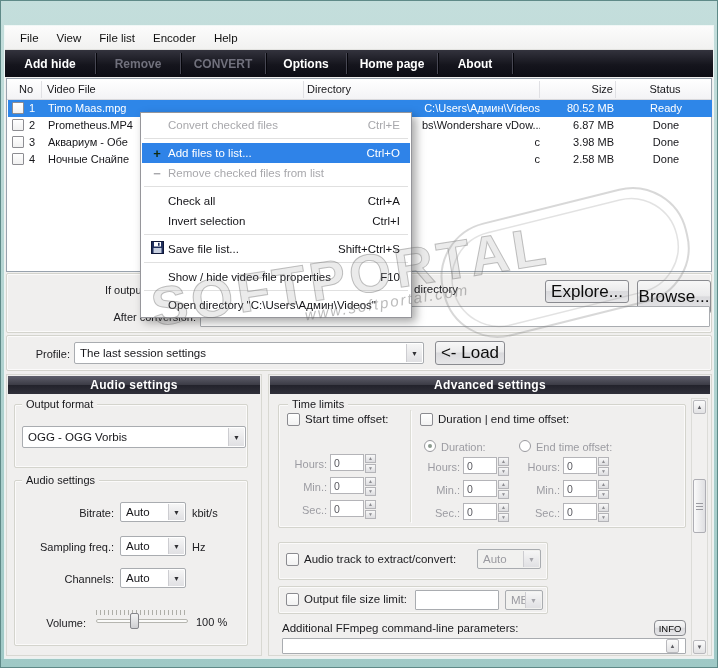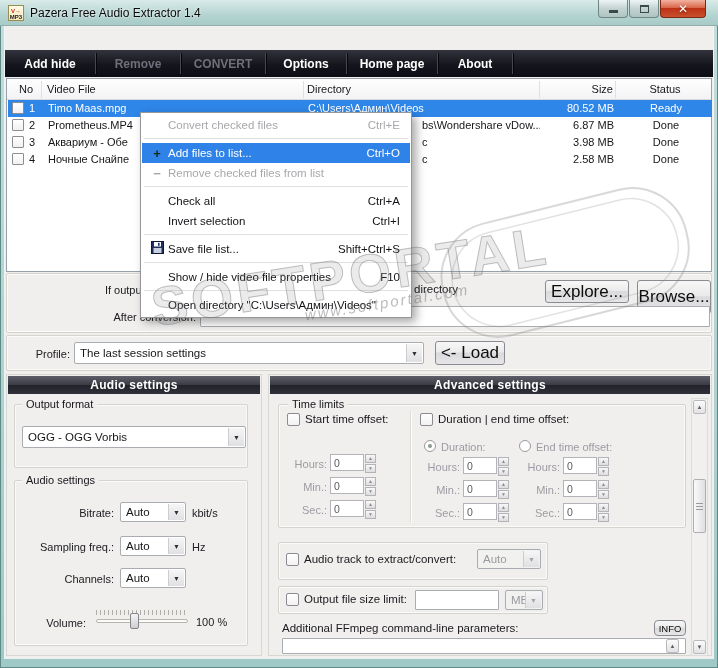--- a/index.html
+++ b/index.html
@@ -29,21 +29,21 @@
   
   .ftable{position:absolute;left:6px;top:78px;width:706px;height:194px;background:#fff;border:1px solid #98a2ad;}
   .thead{position:absolute;left:0;top:0;width:704px;height:21px;background:linear-gradient(#ffffff,#f3f3f5);border-bottom:1px solid #d8d8dc;font-size:11px;color:#16161a;}
   .thead span{position:absolute;top:4px;}
   .vsep{position:absolute;top:2px;width:1px;height:17px;background:#e0e0e4;}
   .trow{position:absolute;left:1px;width:704px;height:17px;font-size:11px;color:#16161a;}
   .trow.sel{background:#2e86e8;color:#fff;}
   .rcb{position:absolute;left:4px;top:2px;width:12px;height:12px;background:linear-gradient(#fff,#f1f1f1);border:1px solid #8d8d92;border-radius:1px;}
   .c-no{position:absolute;left:21px;top:2px;width:14px;}
   .c-name{position:absolute;left:40px;top:2px;width:255px;white-space:nowrap;overflow:hidden;}
-  .c-dir{position:absolute;left:300px;top:2px;width:232px;white-space:nowrap;overflow:hidden;}
+  .c-dir{position:absolute;left:300px;top:2px;width:232px;white-space:nowrap;overflow:hidden;text-align:right;}
   .c-dir.shift{padding-left:114px;}
   .c-size{position:absolute;left:536px;top:2px;width:70px;text-align:right;}
   .c-status{position:absolute;left:612px;top:2px;width:92px;text-align:center;}
   
   .cmenu{position:absolute;left:140px;top:112px;width:272px;background:#fff;border:1px solid #96969b;box-shadow:4px 4px 9px rgba(0,0,0,.35);padding:2px 1px;z-index:50;}
   .mi{position:relative;height:20px;display:flex;align-items:center;font-size:11.5px;color:#141418;padding-left:26px;}
   .mi .sc{position:absolute;right:10px;}
   .mi.dis{color:#a8a8ac;}
   .mi.hl{background:#2f83e8;color:#fff;}
   .mic{position:absolute;left:6px;width:18px;text-align:center;font-weight:bold;font-size:13px;}
@@ -87,37 +87,28 @@
   .wm2{font-size:15px;font-style:italic;letter-spacing:2px;color:rgba(105,105,105,0.45);margin:-8px 0 0 150px;}
   .wm-shape{position:absolute;left:420px;top:175px;z-index:90;pointer-events:none;}
   .note{position:absolute;font-size:11.5px;color:#1a1a1e;}
 </style>
 </head>
 <body>
 
 <div class="win">
   <div class="client"></div>
 
-  <div class="titlebar">
-    <div class="appicon">
-      <span class="t">V→</span>
-      <span class="b">MP3</span>
-    </div>
-    <span class="apptitle">Pazera Free Audio Extractor 1.4</span>
-    <div class="winbtn wb-min">
-        <span class="glyph-min"></span>
-      </div>
-    <div class="winbtn wb-max">
-        <span class="glyph-max"></span>
-      </div>
-    <div class="winbtn wb-close">
-        <span>✕</span>
-      </div>
-  </div>
-
+
+  <div class="menubar">
+    <span class="mb-item">File</span>
+    <span class="mb-item">View</span>
+    <span class="mb-item">File list</span>
+    <span class="mb-item">Encoder</span>
+    <span class="mb-item">Help</span>
+  </div>
 
   <div class="toolbar">
     <div class="tb-item" style="width:90px">Add hide</div>
     <div class="tb-sep"></div>
     <div class="tb-item dis" style="width:84px">Remove</div>
     <div class="tb-sep"></div>
     <div class="tb-item dis" style="width:84px">CONVERT</div>
     <div class="tb-sep"></div>
     <div class="tb-item" style="width:80px">Options</div>
     <div class="tb-sep"></div>

